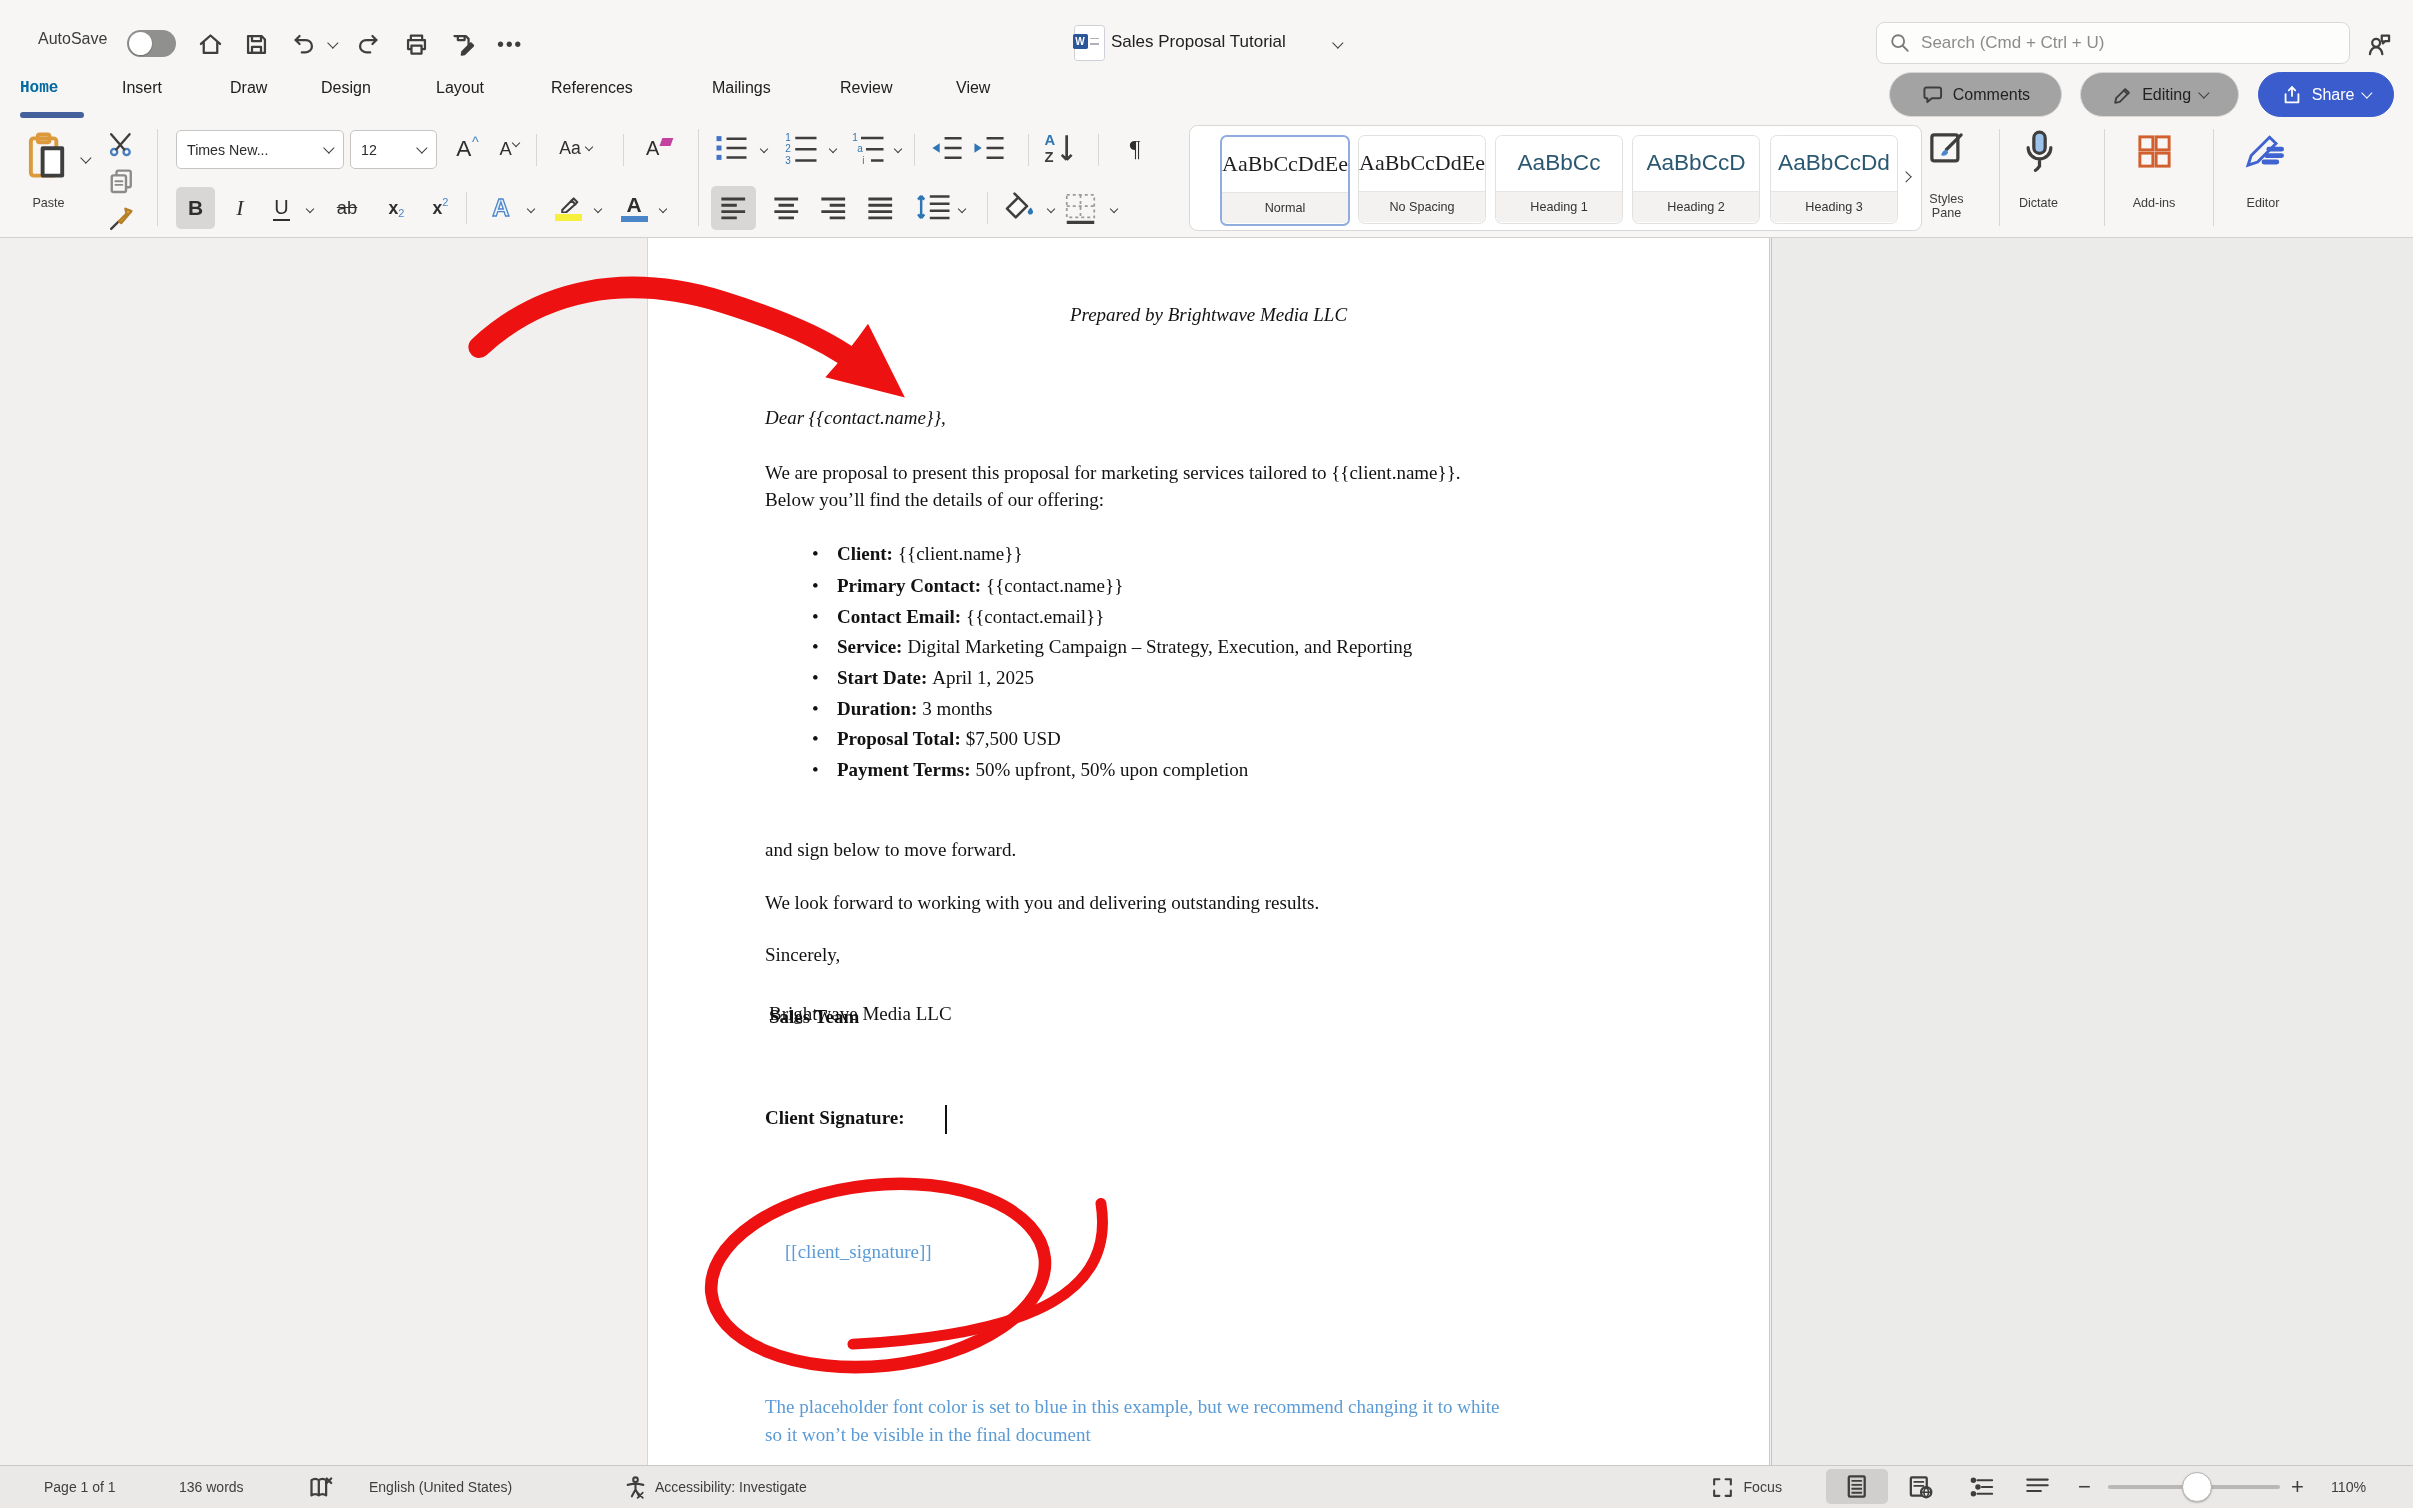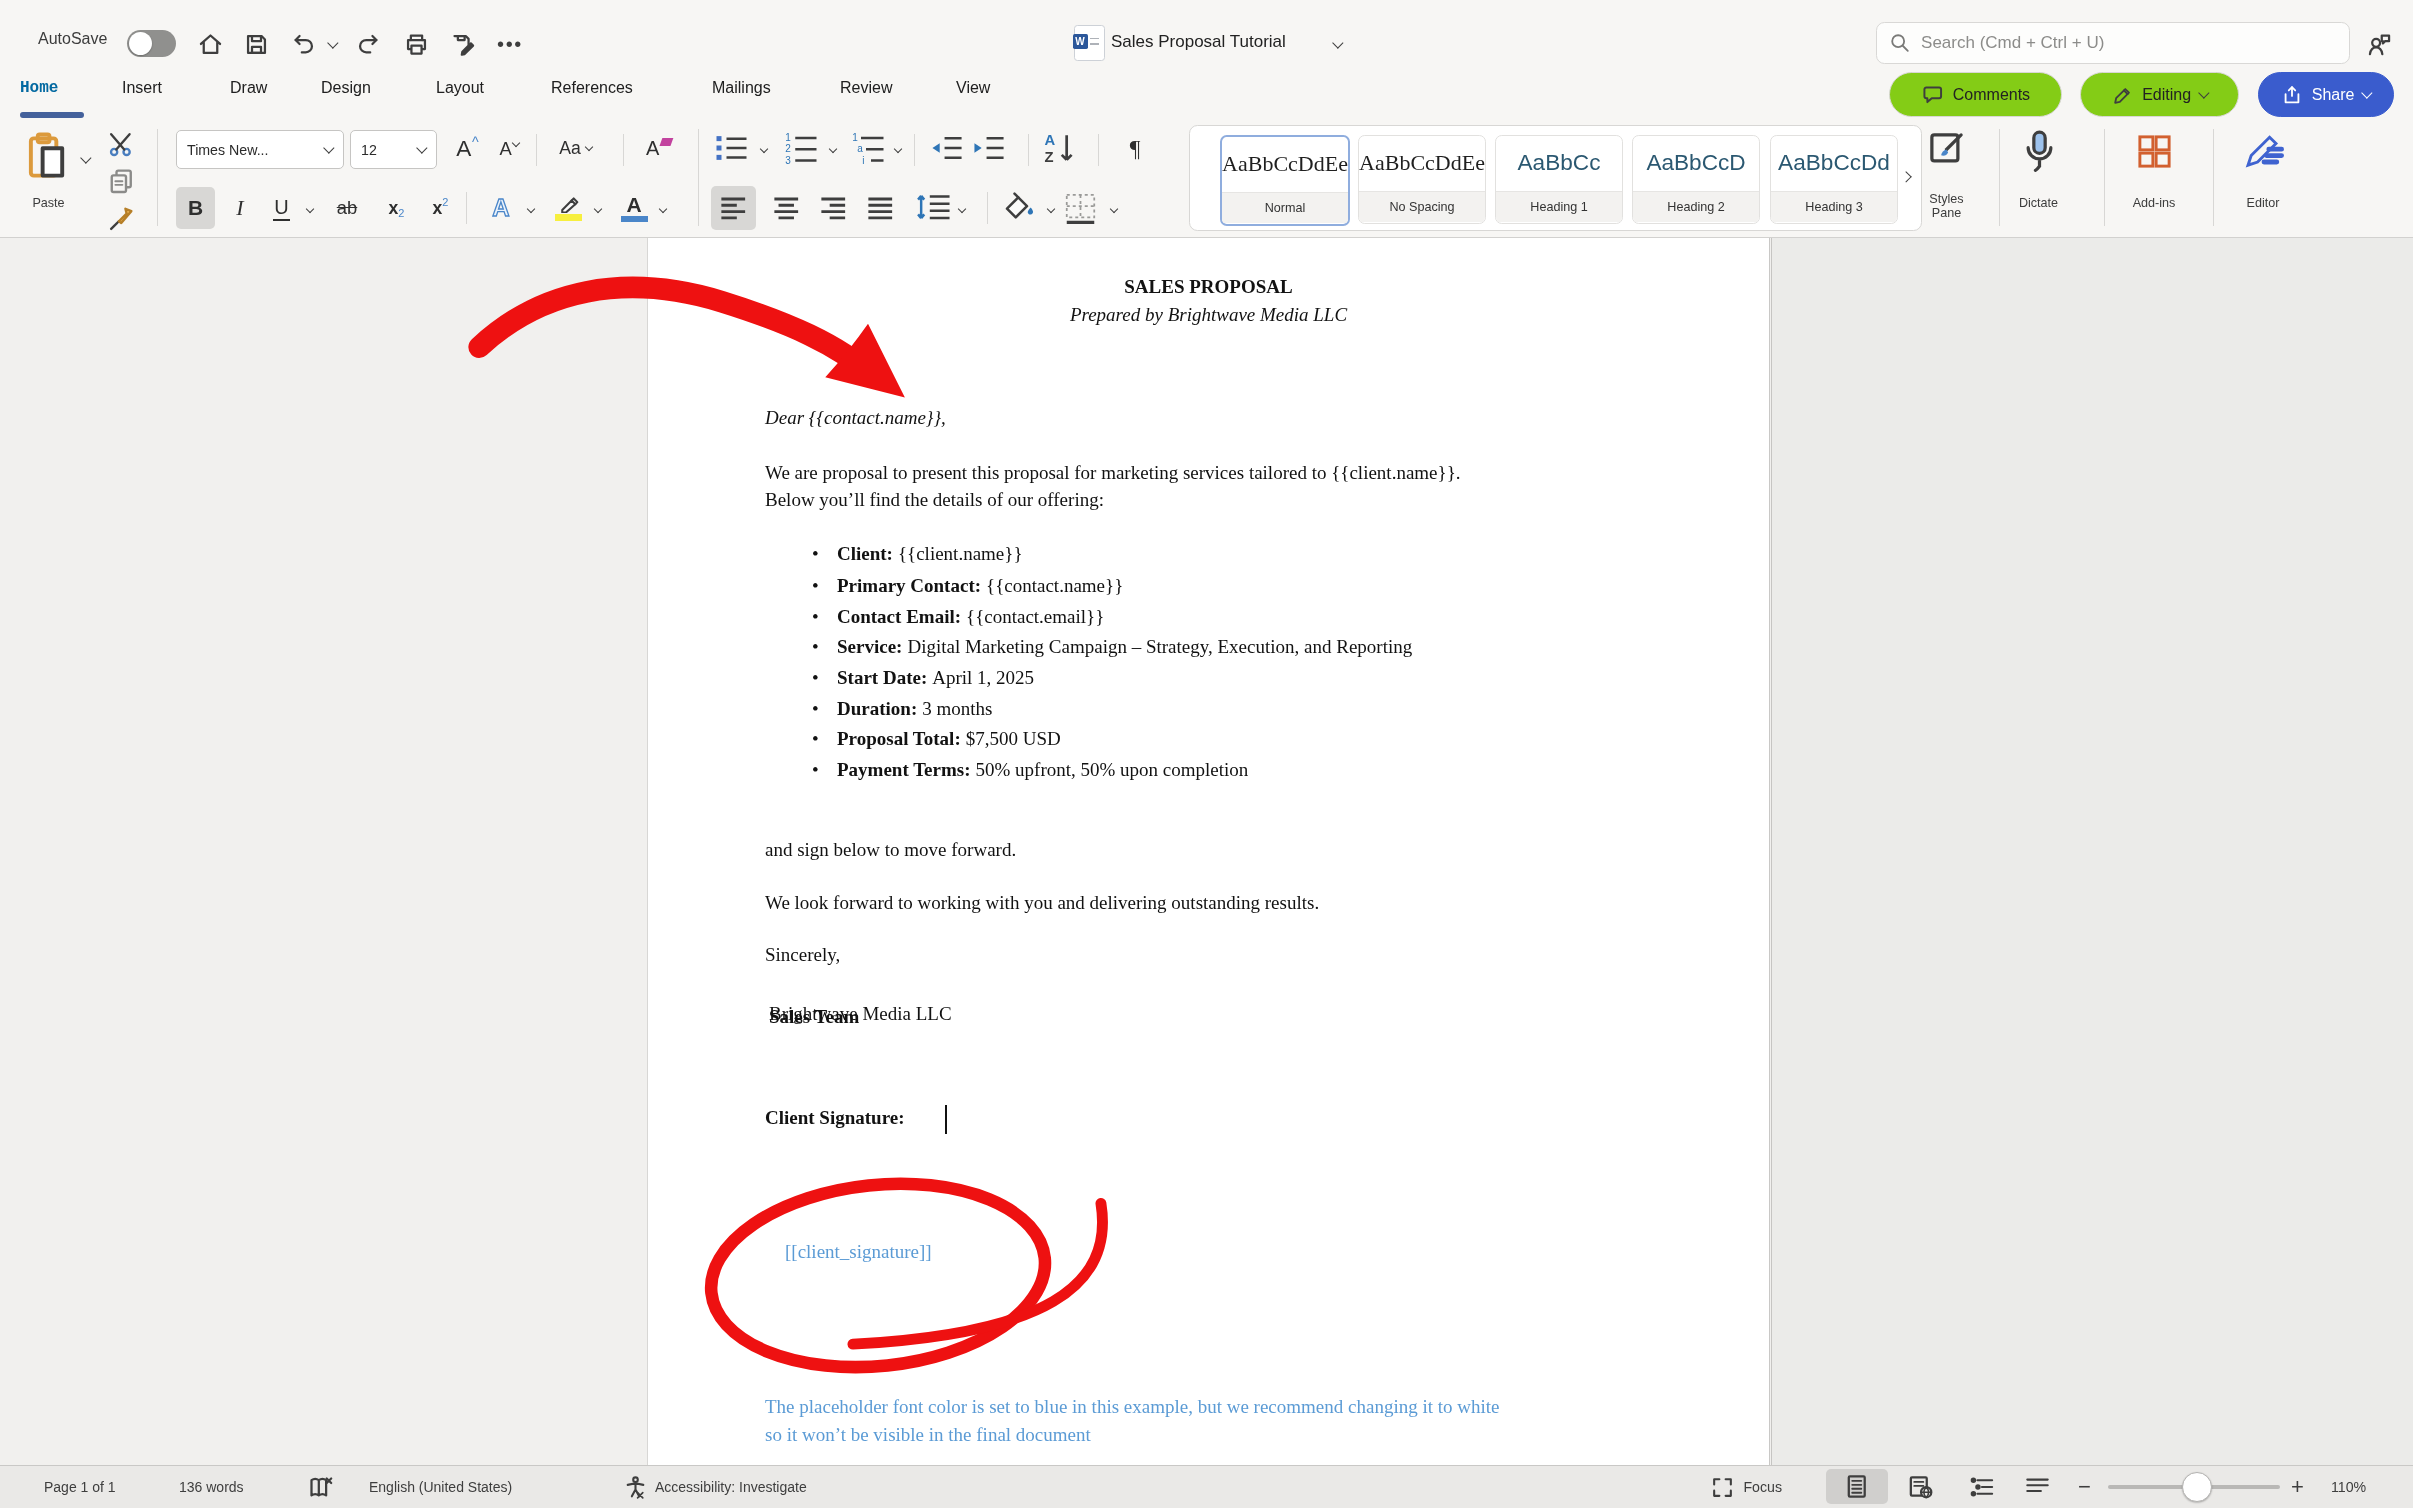--- a/index.html
+++ b/index.html
@@ -23,21 +23,21 @@
   .search{position:absolute;left:1876px;top:22px;width:474px;height:42px;background:#fdfdfc;border:0.8px solid #d9d8d6;
       border-radius:8.4px;display:flex;align-items:center;padding:0 11.7px;box-sizing:border-box;}
   .search input{border:none;outline:none;background:transparent;font-size:17px;color:#333;width:402px;
       font-family:"Liberation Sans",sans-serif;margin-left:8.4px;}
   .search input::placeholder{color:#8c8c8a;}
   
   .tabrow{position:absolute;left:0;top:67px;width:2413px;height:55px;}
   .tab{position:absolute;top:11.7px;font-size:16px;color:#202020;}
   .tab.active{font-weight:bold;color:#0369a1;font-family:Liberation Mono, monospace;}
   .tabline{position:absolute;left:20px;top:45px;width:64px;height:5.9px;border-radius:2.9px;background:#44619b;}
-  .pillbtn{position:absolute;top:5px;height:45px;border:0.8px solid #d8d7d5;border-radius:22.6px;background:#84cc16;
+  .pillbtn{position:absolute;top:5px;height:45px;border:0.8px solid #d8d7d5;border-radius:22.6px;background:#a3a3a3;
       display:flex;align-items:center;justify-content:center;gap:8.4px;font-size:16px;color:#222;box-sizing:border-box;}
   .pillbtn.blue{background:#3a5ccd;border-color:#3a5ccd;color:#fff;}
   
   .ribbon{position:absolute;left:0;top:122px;width:2413px;height:116px;border-bottom:0.8px solid #d2d1cf;box-sizing:border-box;}
   .rlabel{position:absolute;font-size:12.6px;color:#3c3c3c;text-align:center;line-height:14.2px;}
   .cmb{position:absolute;top:8.4px;height:39px;background:#fff;border:0.8px solid #c6c5c3;border-radius:5px;
       display:flex;align-items:center;justify-content:space-between;padding:0 10px;font-size:14.2px;color:#2b2b2b;box-sizing:border-box;}
   .fbtn{position:absolute;display:flex;align-items:center;justify-content:center;height:40px;}
   .fmt{font-size:19px;color:#2f2f2f;}
   .serif{font-family:"Liberation Serif",serif;}
@@ -439,21 +439,20 @@
     <svg width="42" height="40" viewBox="0 0 26 25">
       <path d="M3 22l2-6L16.5 4.5l4 4L9 20z" fill="none" stroke="#3f63d0" stroke-width="1.8"></path>
       <path d="M16 12h8M14.5 16h9.5M13 20h8" stroke="#3f63d0" stroke-width="3" stroke-linecap="round"></path>
     </svg>
   </div>
   <div class="rlabel" style="left:2221px;top:74px;width:84px;">Editor</div>
 </div>
 
 <div class="canvas">
   <div class="page">
-    <div class="dtxt center" style="top:38px;font-weight:bold;">SALES PROPOSAL</div>
     <div class="dtxt center" style="top:66px;font-style:italic;">Prepared by Brightwave Media LLC</div>
     <div class="dtxt" style="left:117px;top:169px;font-style:italic;">Dear {{contact.name}},</div>
     <div class="dtxt" style="left:117px;top:224px;">We are proposal to present this proposal for marketing services tailored to {{client.name}}.</div>
     <div class="dtxt" style="left:117px;top:251px;">Below you’ll find the details of our offering:</div>
 
     <div class="dtxt" style="left:164px;top:305px;"><span class="bdot">•</span><b>Client:</b><span style="margin-left:5px;">{{client.name}}</span></div>
     <div class="dtxt" style="left:164px;top:337px;"><span class="bdot">•</span><b>Primary Contact:</b><span style="margin-left:5px;">{{contact.name}}</span></div>
     <div class="dtxt" style="left:164px;top:368px;"><span class="bdot">•</span><b>Contact Email:</b><span style="margin-left:5px;">{{contact.email}}</span></div>
     <div class="dtxt" style="left:164px;top:398px;"><span class="bdot">•</span><b>Service:</b><span style="margin-left:5px;">Digital Marketing Campaign – Strategy, Execution, and Reporting</span></div>
     <div class="dtxt" style="left:164px;top:429px;"><span class="bdot">•</span><b>Start Date:</b><span style="margin-left:5px;">April 1, 2025</span></div>

